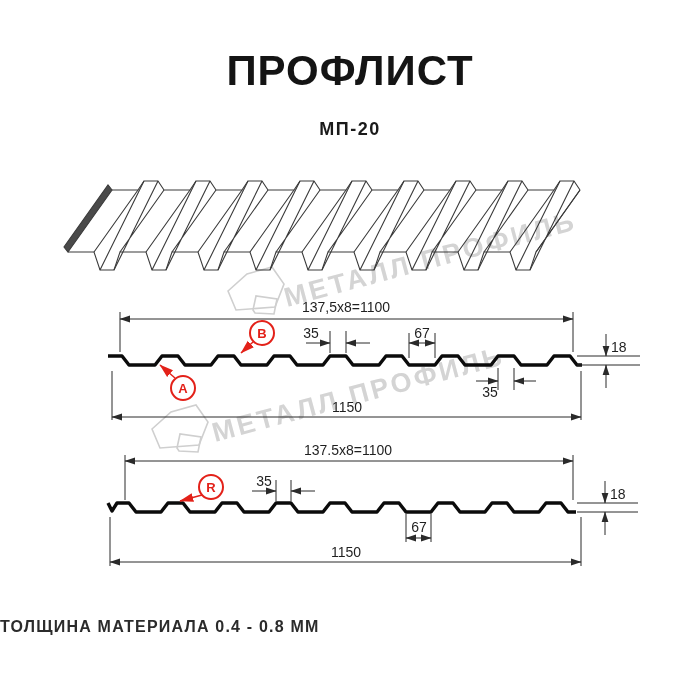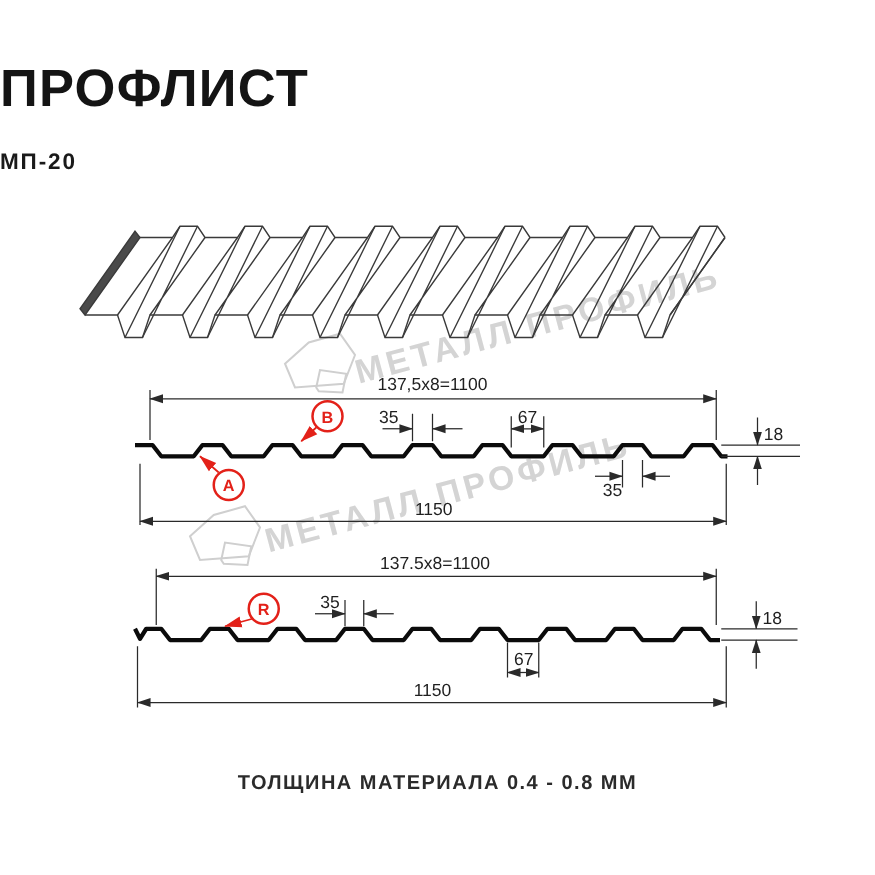--- a/index.html
+++ b/index.html
@@ -1,21 +1,21 @@
 <!DOCTYPE html>
 <html><head>
 <meta charset="utf-8">
 <style>
   html,body{margin:0;padding:0;background:#ffffff;}
   .page{position:relative;width:700px;height:700px;background:#ffffff;overflow:hidden;
         font-family:"Liberation Sans", sans-serif;}
-  .header{position:absolute;top:50px;left:0;width:100%;text-align:left;}
+  .header{position:absolute;top:50px;left:0;width:100%;text-align:center;}
   .title{font-size:42px;font-weight:bold;color:#141414;letter-spacing:1px;line-height:1;}
   .subtitle{margin-top:27px;font-size:18px;font-weight:600;color:#1a1a1a;letter-spacing:1.5px;}
-  .footer{position:absolute;top:618px;left:0;width:100%;text-align:center;
+  .footer{position:absolute;top:618px;left:0;width:100%;text-align:left;
           font-size:16px;font-weight:600;color:#2b2b2b;letter-spacing:1.2px;}
   svg.drawing{position:absolute;left:0;top:0;}
   .dim-text{font-size:14px;fill:#1f1f1f;font-family:"Liberation Sans",sans-serif;}
   .red-label{font-size:13px;font-weight:bold;font-family:"Liberation Sans",sans-serif;}
   .wm-text{font-size:27px;font-weight:bold;letter-spacing:3px;font-family:"Liberation Sans",sans-serif;}
 </style>
 </head>
 <body>
 
 <div class="page">

